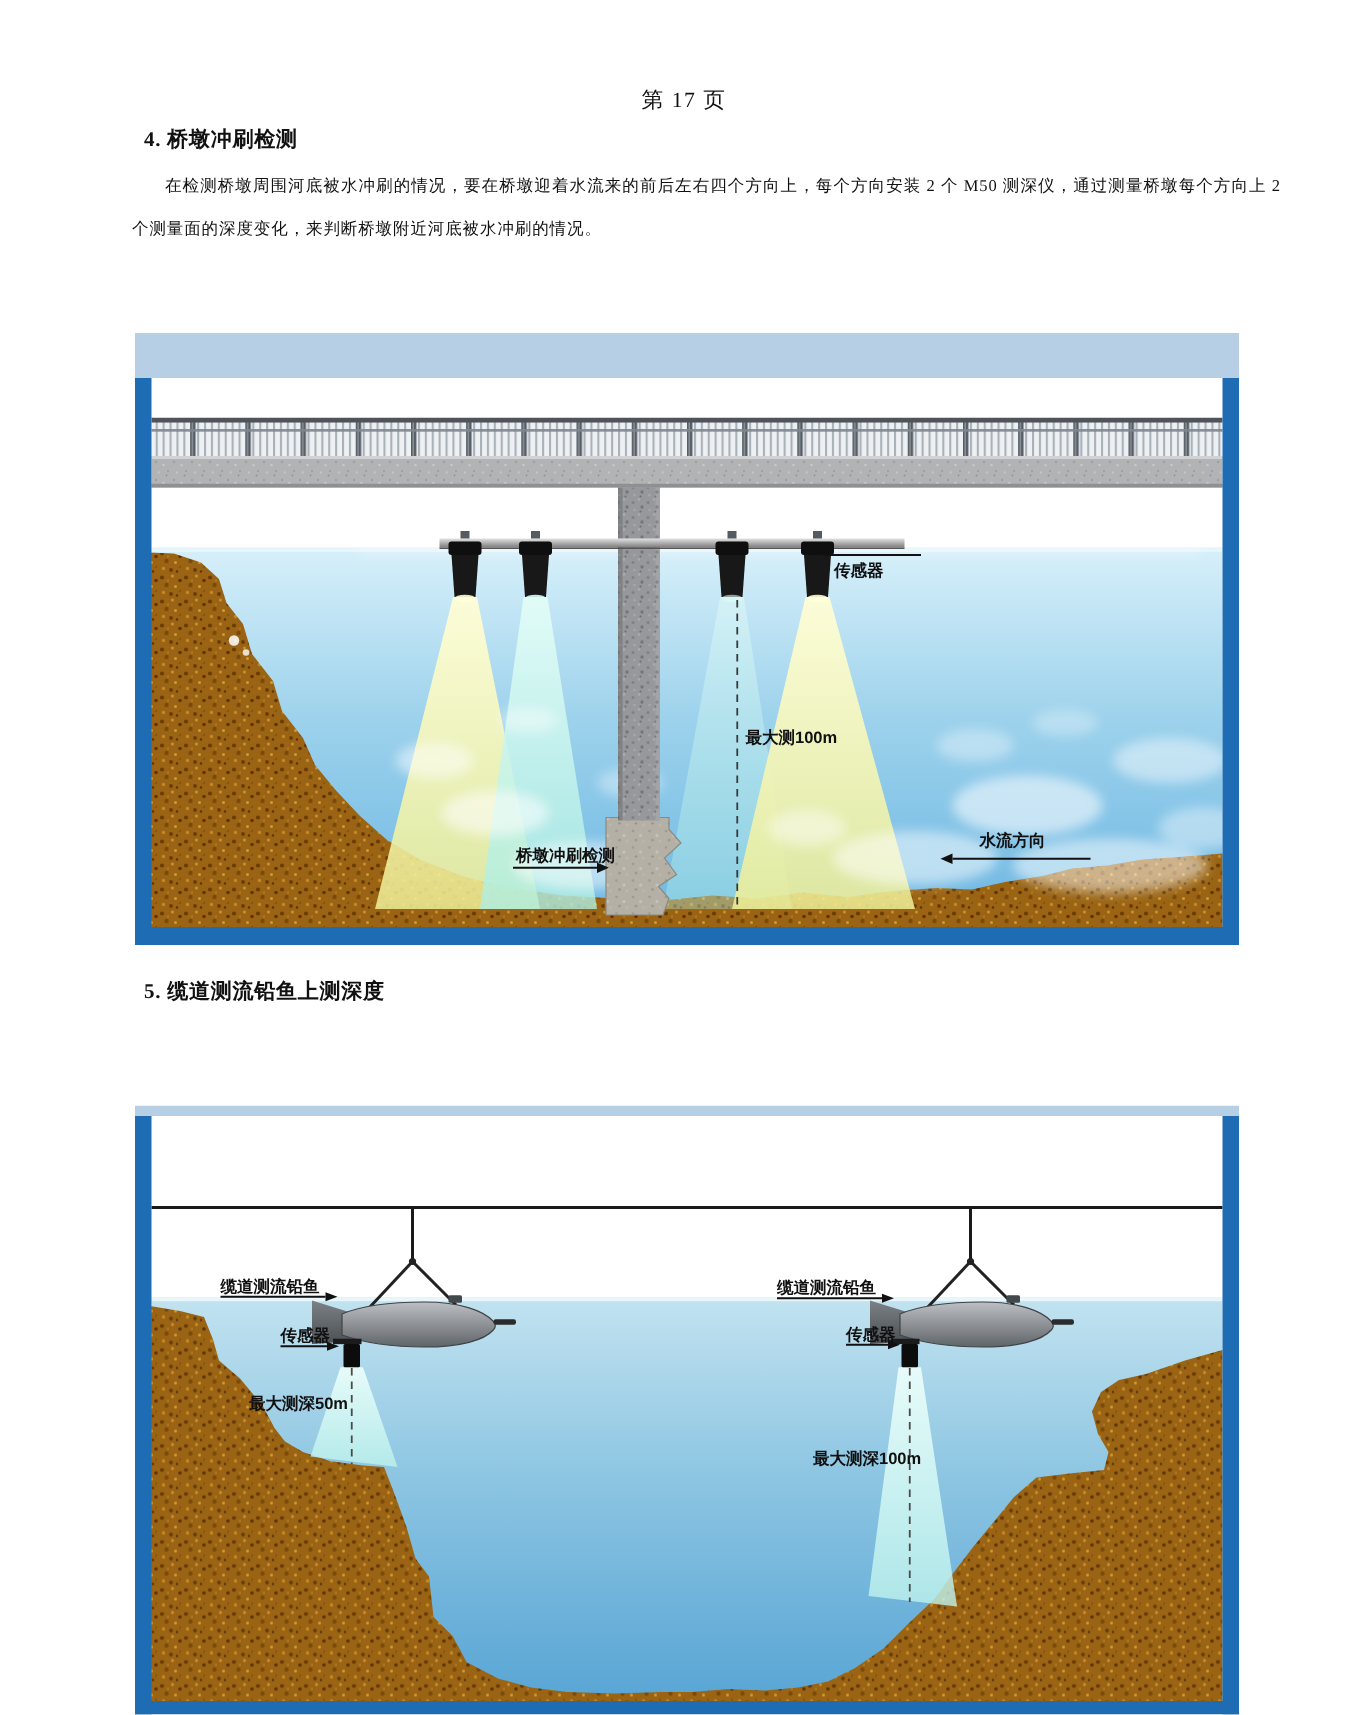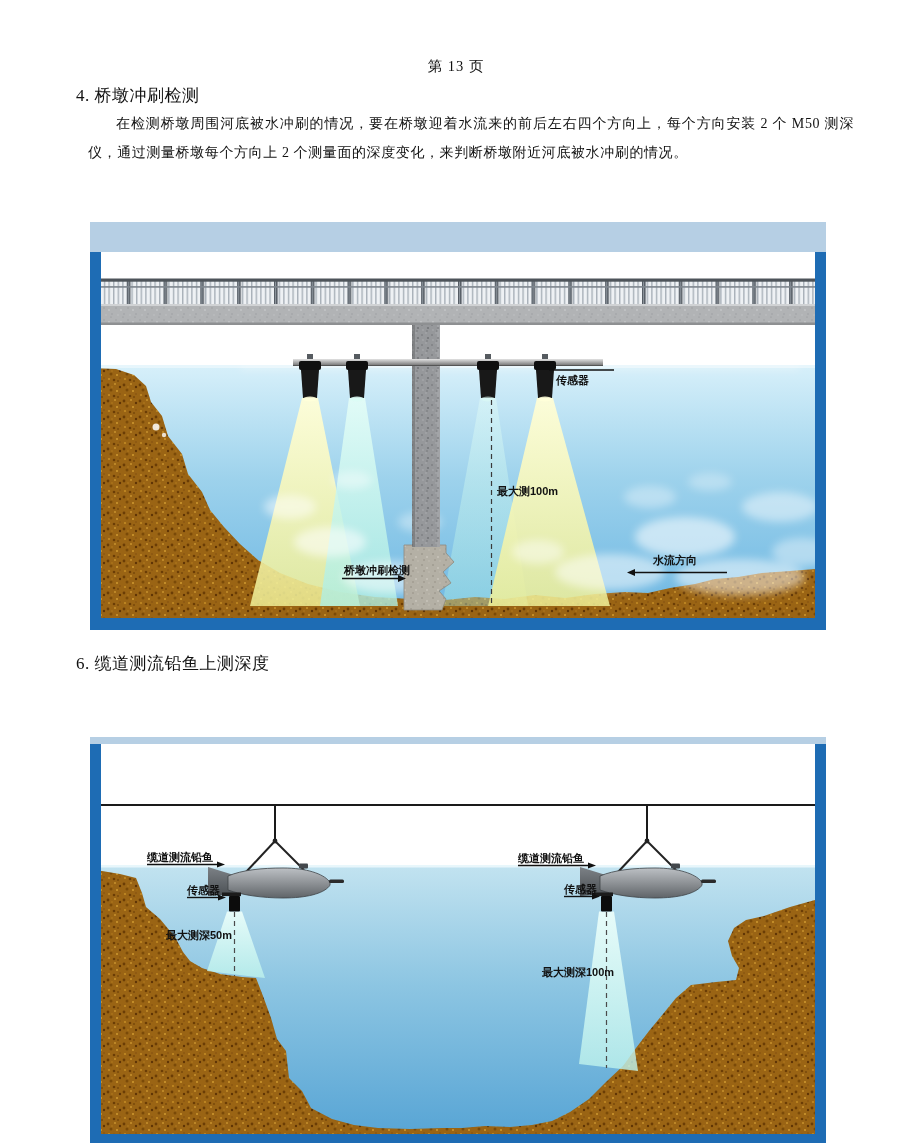--- a/index.html
+++ b/index.html
@@ -1,36 +1,36 @@
 <!DOCTYPE html>
 <html><head>
 <meta charset="utf-8">
 <style>
   html,body { margin:0; padding:0; background:#ffffff; }
   body { width:912px; height:1143px; font-family:"Liberation Serif", serif; color:#111; }
   .page { position:relative; width:912px; height:1143px; background:#fff; overflow:hidden; }
   .page-number { position:absolute; top:57px; left:0; right:0; text-align:center; font-size:14.5px; letter-spacing:1px; }
-  .sec-heading { position:absolute; left:76px; margin:0; font-weight:normal; font-size:17px; letter-spacing:0.5px; white-space:nowrap; }
+  .sec-heading { position:absolute; left:96px; margin:0; font-weight:bold; font-size:14px; letter-spacing:0.5px; white-space:nowrap; }
   #h4 { top:84px; }
   #h5 { top:652px; }
-  .para { position:absolute; left:88px; top:110px; width:766px; margin:0; font-size:14px; line-height:28.5px;
+  .para { position:absolute; left:88px; top:110px; width:766px; margin:0; font-size:11px; line-height:28.5px;
           letter-spacing:0.6px; text-align:justify; text-indent:2em; }
   .fig { position:absolute; left:90px; }
   #fig1 { top:222px; }
   #fig2 { top:737px; }
   svg { display:block; }
   .lbl { font-family:"Liberation Sans", sans-serif; font-weight:bold; font-size:11px; fill:#111; }
   .lbl-line { stroke:#111; stroke-width:1.4; }
 </style>
 </head>
 <body>
 
 <div class="page">
 
-  <div class="page-number">第 13 页</div>
+  <div class="page-number">第 17 页</div>
   <h3 class="sec-heading" id="h4">4. 桥墩冲刷检测</h3>
   <p class="para">在检测桥墩周围河底被水冲刷的情况，要在桥墩迎着水流来的前后左右四个方向上，每个方向安装 2 个 M50 测深仪，通过测量桥墩每个方向上 2 个测量面的深度变化，来判断桥墩附近河底被水冲刷的情况。</p>
 
   <div class="fig" id="fig1">
   <svg width="736" height="408" viewBox="0 0 736 408">
     <defs>
       <linearGradient id="waterG1" x1="0" y1="0" x2="0" y2="1">
         <stop offset="0" stop-color="#d7f0fa"></stop>
             <stop offset="0.45" stop-color="#9dd2ec"></stop>
             <stop offset="1" stop-color="#6cb6e2"></stop>
@@ -200,21 +200,21 @@
     </g>
 
     <g fill="#1e6cb4">
       <rect x="0" y="30" width="11" height="378"></rect>
       <rect x="725" y="30" width="11" height="378"></rect>
       <rect x="0" y="396" width="736" height="12"></rect>
     </g>
   </svg>
   </div>
 
-  <h3 class="sec-heading" id="h5">6. 缆道测流铅鱼上测深度</h3>
+  <h3 class="sec-heading" id="h5">5. 缆道测流铅鱼上测深度</h3>
 
   <div class="fig" id="fig2">
   <svg width="736" height="409" viewBox="0 0 736 409">
     <defs>
       <linearGradient id="waterG2" x1="0" y1="0" x2="0" y2="1">
         <stop offset="0" stop-color="#c2e3f0"></stop>
             <stop offset="0.45" stop-color="#8cc5e2"></stop>
             <stop offset="1" stop-color="#58a5d5"></stop>
       </linearGradient>
       <linearGradient id="beamC2" x1="0" y1="0" x2="0" y2="1">

